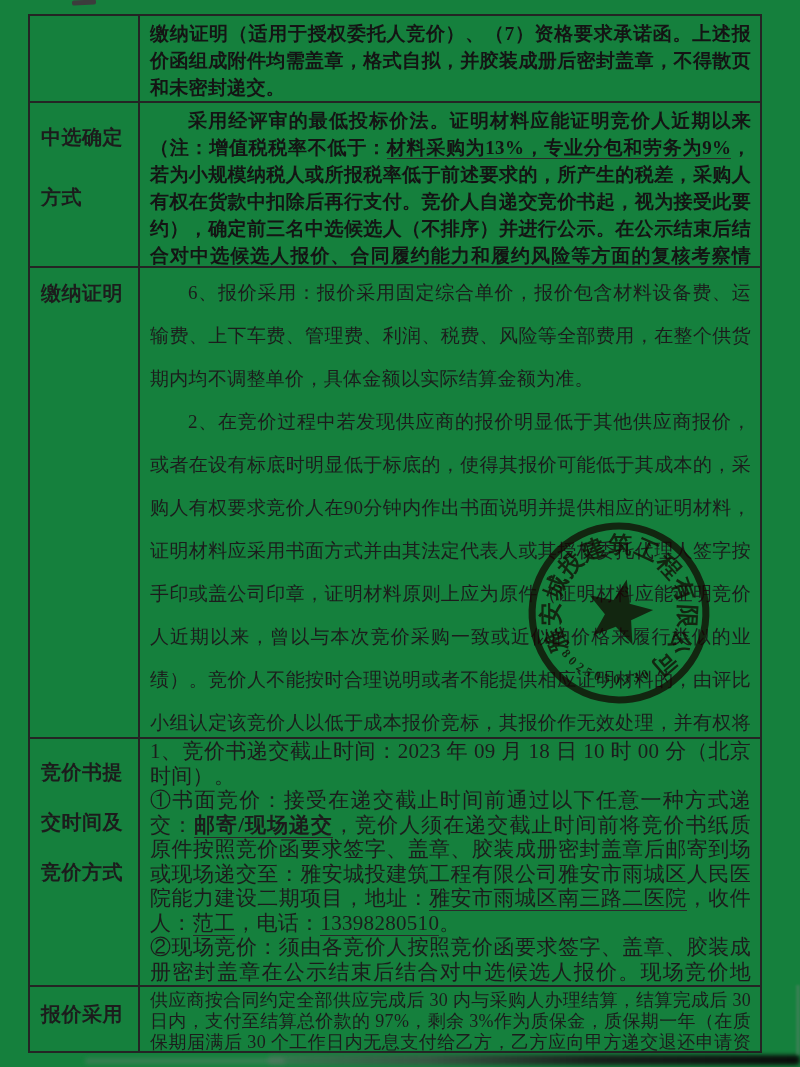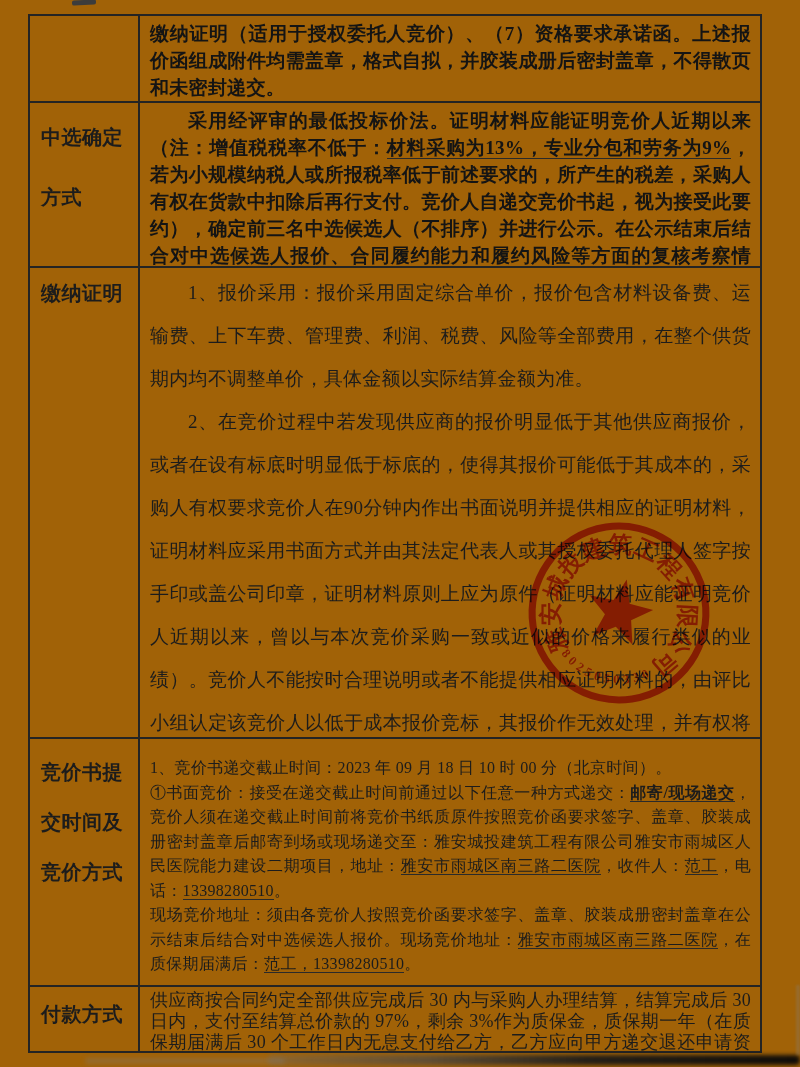--- a/index.html
+++ b/index.html
@@ -3,21 +3,21 @@
 <meta charset="utf-8">
 <style>
   html,body{margin:0;padding:0;}
   body{
     width:800px;height:1067px;
     font-family:"Liberation Serif", serif;
     background:#e9e9e7;
   }
   .page{
     position:relative;width:800px;height:1067px;
-    background:#a16207;overflow:hidden;color:#1c1c1c;
+    background:#15803d;overflow:hidden;color:#1c1c1c;
   }
   
   .doc-table{
     position:absolute;left:28px;top:14px;width:734px;height:1039px;
     border:2px solid #242424;box-sizing:border-box;
     display:grid;grid-template-rows:85px 165px 471px 248px auto;
     background:transparent;
   }
   .trow{display:grid;grid-template-columns:110px 1fr;box-sizing:border-box;overflow:hidden;}
   .trow + .trow{border-top:2px solid #242424;}
@@ -30,21 +30,21 @@
   .hcell.h-tall{line-height:50px;padding-top:8px;}
   .hcell.h-pay{padding-top:12px;}
   .bcell{
     box-sizing:border-box;padding:4px 9px 0 10px;overflow:hidden;
     font-size:19px;line-height:27px;text-align:justify;letter-spacing:.3px;
   }
   .bold-body{font-weight:bold;color:#141414;}
   .para{margin:0;}
   .para.indent{text-indent:2em;}
   .r3 .bcell{line-height:43px;font-size:19px;padding-top:3px;}
-  .r4 .bcell{line-height:24.5px;font-size:16px;padding-top:17px;}
+  .r4 .bcell{line-height:24.5px;font-size:21px;padding-top:0;}
   .r5 .bcell{line-height:21px;font-size:18px;padding-top:3px;}
   .u{border-bottom:1.5px solid #2a2a2a;margin-top:48px;}
   .upad{border-bottom:1.5px solid #2a2a2a;padding:0 14px;}
   .b{font-weight:normal;}
   .bu{font-weight:bold;border-bottom:1.5px solid #2a2a2a;}
   
   .stamp{
     position:absolute;left:523px;top:517px;width:192px;height:192px;
     mix-blend-mode:multiply;opacity:.88;pointer-events:none;
   }
@@ -86,36 +86,36 @@
     <div class="trow r2">
       <div class="hcell h-mid">中选确定方式</div>
       <div class="bcell bold-body">
         <p class="para indent"><span>采用经评审的最低投标价法。证明材料应能证明竞价人近期以来（注：增值税税率不低于：</span><span class="u">材料采购为13%，专业分包和劳务为9%</span><span>，若为小规模纳税人或所报税率低于前述要求的，所产生的税差，采购人有权在货款中扣除后再行支付。竞价人自递交竞价书起，视为接受此要约），确定前三名中选候选人（不排序）并进行公示。在公示结束后结合对中选候选人报价、合同履约能力和履约风险等方面的复核考察情况，自主确定最终中选人，达到优质采购的目的。</span></p>
       </div>
     </div>
 
     <div class="trow r3">
       <div class="hcell">缴纳证明</div>
       <div class="bcell">
-        <p class="para indent">1、报价采用：报价采用固定综合单价，报价包含材料设备费、运输费、上下车费、管理费、利润、税费、风险等全部费用，在整个供货期内均不调整单价，具体金额以实际结算金额为准。</p>
+        <p class="para indent">6、报价采用：报价采用固定综合单价，报价包含材料设备费、运输费、上下车费、管理费、利润、税费、风险等全部费用，在整个供货期内均不调整单价，具体金额以实际结算金额为准。</p>
         <p class="para indent">2、在竞价过程中若发现供应商的报价明显低于其他供应商报价，或者在设有标底时明显低于标底的，使得其报价可能低于其成本的，采购人有权要求竞价人在90分钟内作出书面说明并提供相应的证明材料，证明材料应采用书面方式并由其法定代表人或其授权委托代理人签字按手印或盖公司印章，证明材料原则上应为原件（证明材料应能证明竞价人近期以来，曾以与本次竞价采购一致或近似的价格来履行类似的业绩）。竞价人不能按时合理说明或者不能提供相应证明材料的，由评比小组认定该竞价人以低于成本报价竞标，其报价作无效处理，并有权将该竞价人列入采购人黑名单。</p>
       </div>
     </div>
 
     <div class="trow r4">
       <div class="hcell h-tall">竞价书提交时间及竞价方式</div>
       <div class="bcell">
         <p class="para"><span>1、竞价书递交截止时间：2023 年 09 月 18 日 10 时 00 分（北京时间）。</span></p>
         <p class="para"><span class="b">①书面竞价：</span><span>接受在递交截止时间前通过以下任意一种方式递交：</span><span class="bu">邮寄/现场递交</span><span>，竞价人须在递交截止时间前将竞价书纸质原件按照竞价函要求</span><span class="b">签字、盖章、胶装成册密封盖章</span><span>后邮寄到场或现场递交至：雅安城投建筑工程有限公司雅安市雨城区人民医院能力建设二期项目，地址：</span><span class="u">雅安市雨城区南三路二医院</span><span>，收件人：</span><span class="u">范工</span><span>，电话：</span><span class="u">13398280510</span><span>。</span></p>
-        <p class="para"><span class="b">现场竞价地址：</span><span>须由各竞价人按照竞价函要求</span><span class="b">签字、盖章、胶装成册密封盖章</span><span>在公示结束后结合对中选候选人报价。现场竞价地址：</span><span class="u">雅安市雨城区南三路二医院</span><span>，在质保期届满后：</span><span class="u">范工，13398280510</span><span>。</span></p>
+        <p class="para"><span class="b">②现场竞价：</span><span>须由各竞价人按照竞价函要求</span><span class="b">签字、盖章、胶装成册密封盖章</span><span>在公示结束后结合对中选候选人报价。现场竞价地址：</span><span class="u">雅安市雨城区南三路二医院</span><span>，在质保期届满后：</span><span class="u">范工，13398280510</span><span>。</span></p>
       </div>
     </div>
 
     <div class="trow r5">
-      <div class="hcell h-pay">付款方式</div>
+      <div class="hcell h-pay">报价采用</div>
       <div class="bcell">
         <p class="para">供应商按合同约定全部供应完成后 30 内与采购人办理结算，结算完成后 30 日内，支付至结算总价款的 97%，剩余 3%作为质保金，质保期一年（在质保期届满后 30 个工作日内无息支付给乙方，乙方应向甲方递交退还申请资料）。</p>
       </div>
     </div>
 
   </div>
 
   <svg class="stamp" viewBox="0 0 190 190" xmlns="http://www.w3.org/2000/svg">
     <g transform="rotate(13 95 95)">
       <circle cx="95" cy="95" r="86" fill="none" stroke-width="7" stroke="#cb3229"></circle>

